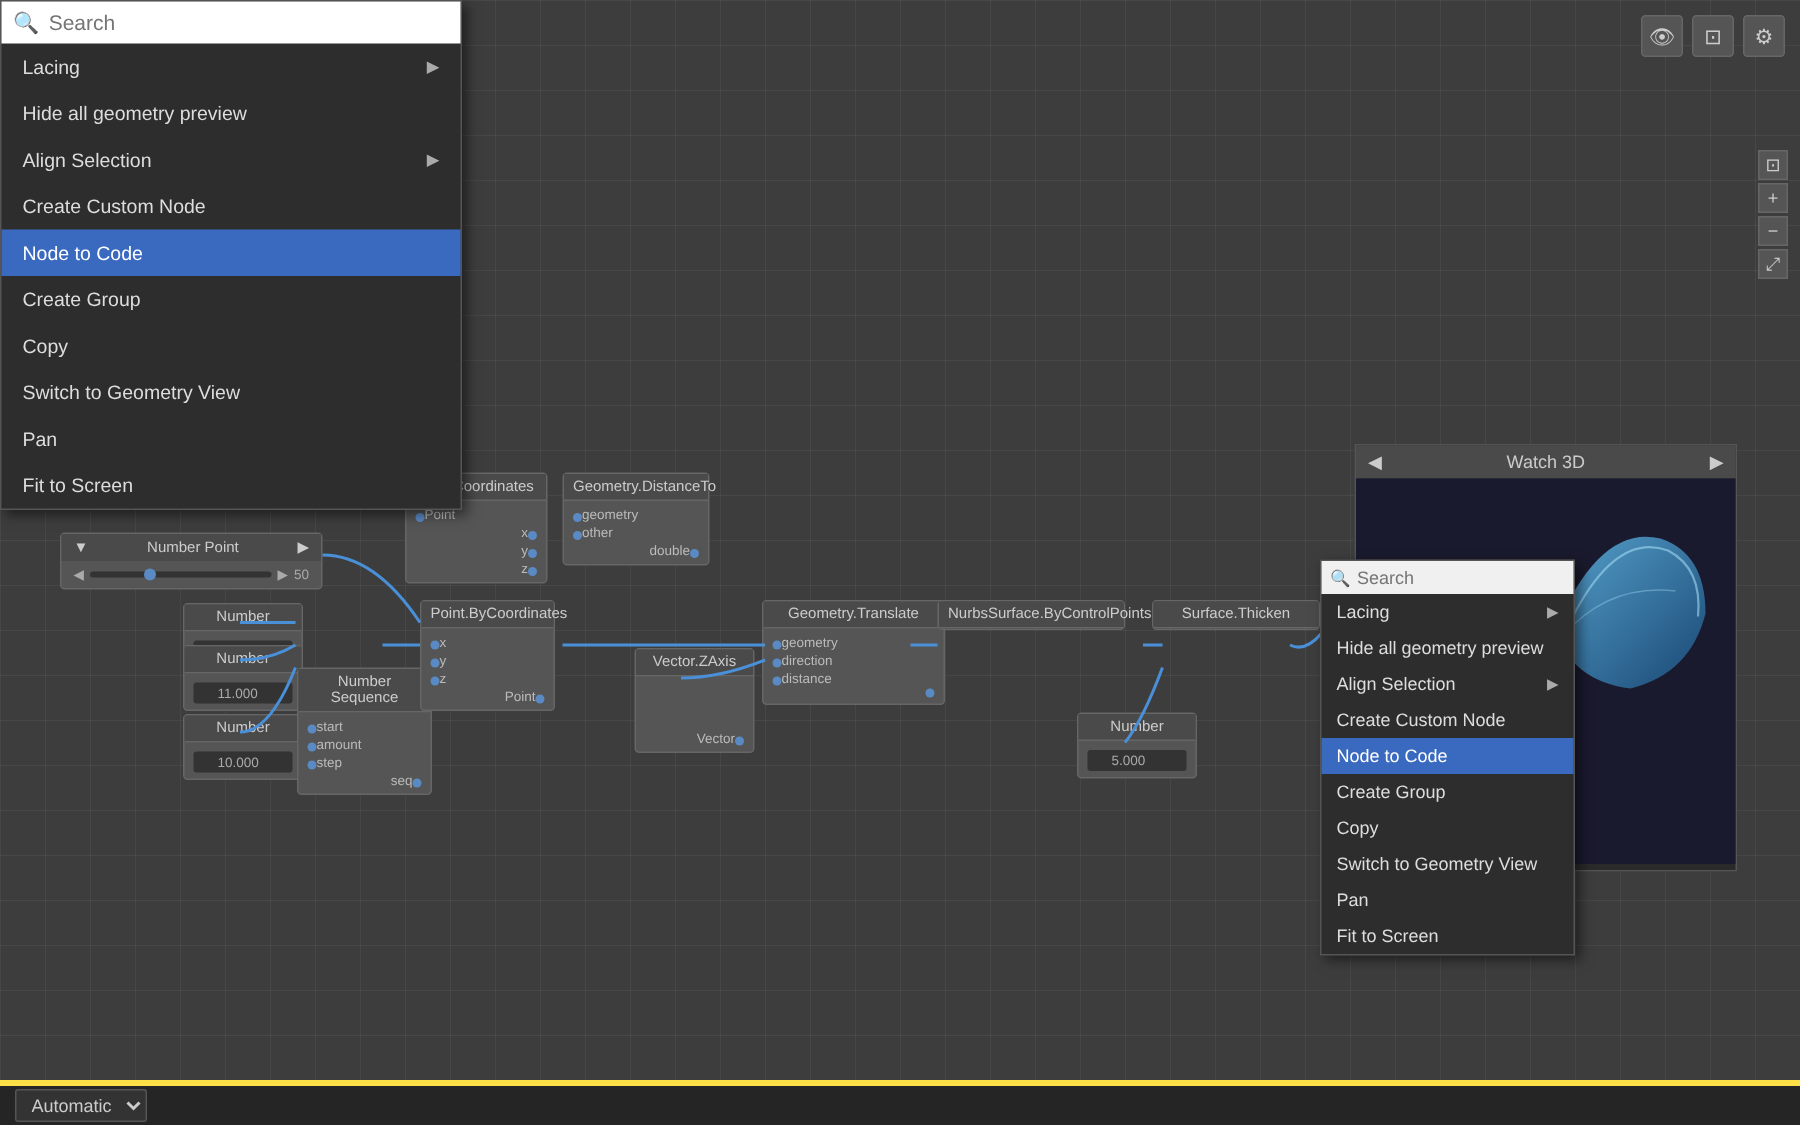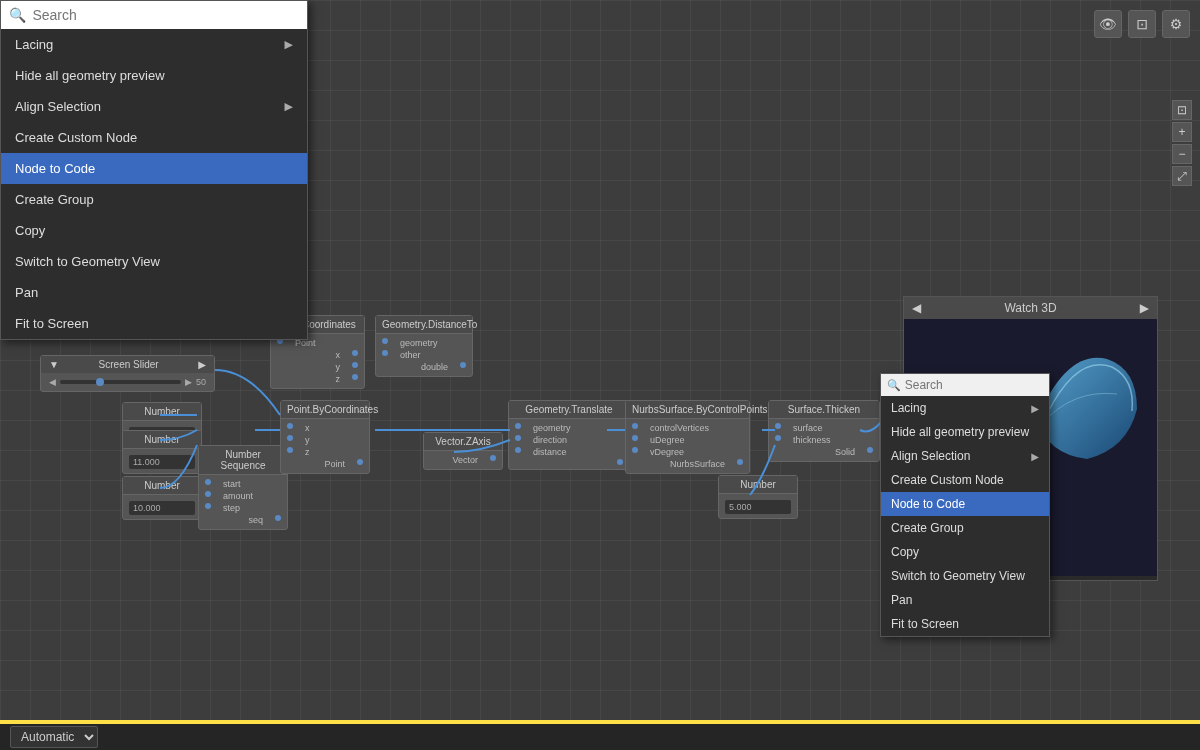--- a/index.html
+++ b/index.html
@@ -147,32 +147,32 @@
       font-size: 10px;
       color: #ccc;
       text-align: center;
       border-bottom: 1px solid #666;
     }
     .node-body {
       padding: 4px 6px;
       display: flex; flex-direction: column; gap: 2px;
     }
     .node-port {
-      display: flex; align-items: flex-start; gap: 12px;
+      display: flex; align-items: flex-end; gap: 0;
       font-size: 9px; color: #bbb;
     }
     .port-dot {
       width: 6px; height: 6px;
       border-radius: 50%; background: #5a8ac4;
       flex-shrink: 0;
     }
     .port-dot.right { background: #5a8ac4; }
     .node-value {
       background: #333;
-      padding: 2px 4px;
+      padding: 2px 16px;
       border-radius: 2px;
       font-size: 9px;
       color: #aaa;
       margin-top: 2px;
     }
 
     
     .wires-svg {
       position: absolute;
       top: 0; left: 0;
@@ -245,21 +245,21 @@
     <path d="M 160 440 Q 180 440 197 430" stroke="#4a90d9" stroke-width="2" fill="none"></path>
     <path d="M 160 488 Q 180 488 197 445" stroke="#4a90d9" stroke-width="2" fill="none"></path>
     <path d="M 750 495 Q 762 480 775 445" stroke="#4a90d9" stroke-width="2" fill="none"></path>
 
     <path d="M 215 370 Q 250 370 280 415" stroke="#4a90d9" stroke-width="2" fill="none"></path>
   </svg>
 
   <div class="slider-node">
     <div class="slider-header">
       <span>▼</span>
-      <span>Screen Slider</span>
+      <span>Number Point</span>
       <span>▶</span>
     </div>
     <div class="slider-body">
       <span class="slider-arrow">◀</span>
       <div class="slider-track">
         <div class="slider-thumb"></div>
       </div>
       <span class="slider-arrow">▶</span>
       <span class="slider-val">50</span>
     </div>
@@ -366,21 +366,21 @@
       <div class="node-port" style="justify-content:flex-end;">
         <span>Point</span>
         <div class="port-dot right"></div>
       </div>
     </div>
   </div>
 
   <div class="node" style="top:432px;left:423px;width:80px;">
     <div class="node-header">Vector.ZAxis</div>
     <div class="node-body">
-      <div class="node-port" style="justify-content:flex-end;">
+      <div class="node-port" style="justify-content:flex-end;margin-top:32px;">
         <span>Vector</span>
         <div class="port-dot right"></div>
       </div>
     </div>
   </div>
 
   <div class="node" style="top:400px;left:508px;width:122px;">
     <div class="node-header">Geometry.Translate</div>
     <div class="node-body">
       <div class="node-port">
@@ -396,56 +396,24 @@
         <span>distance</span>
       </div>
       <div class="node-port" style="justify-content:flex-end;">
         <div class="port-dot right"></div>
       </div>
     </div>
   </div>
 
   <div class="node" style="top:400px;left:625px;width:125px;">
     <div class="node-header">NurbsSurface.ByControlPoints</div>
-    <div class="node-body">
-      <div class="node-port">
-        <div class="port-dot"></div>
-        <span>controlVertices</span>
-      </div>
-      <div class="node-port">
-        <div class="port-dot"></div>
-        <span>uDegree</span>
-      </div>
-      <div class="node-port">
-        <div class="port-dot"></div>
-        <span>vDegree</span>
-      </div>
-      <div class="node-port" style="justify-content:flex-end;">
-        <span>NurbsSurface</span>
-        <div class="port-dot right"></div>
-      </div>
-    </div>
   </div>
 
   <div class="node" style="top:400px;left:768px;width:112px;">
     <div class="node-header">Surface.Thicken</div>
-    <div class="node-body">
-      <div class="node-port">
-        <div class="port-dot"></div>
-        <span>surface</span>
-      </div>
-      <div class="node-port">
-        <div class="port-dot"></div>
-        <span>thickness</span>
-      </div>
-      <div class="node-port" style="justify-content:flex-end;">
-        <span>Solid</span>
-        <div class="port-dot right"></div>
-      </div>
-    </div>
   </div>
 
   <div class="node" style="top:475px;left:718px;width:65px;">
     <div class="node-header">Number</div>
     <div class="node-body">
       <div class="node-value">5.000</div>
     </div>
   </div>
 
   <div class="watch3d-panel">

